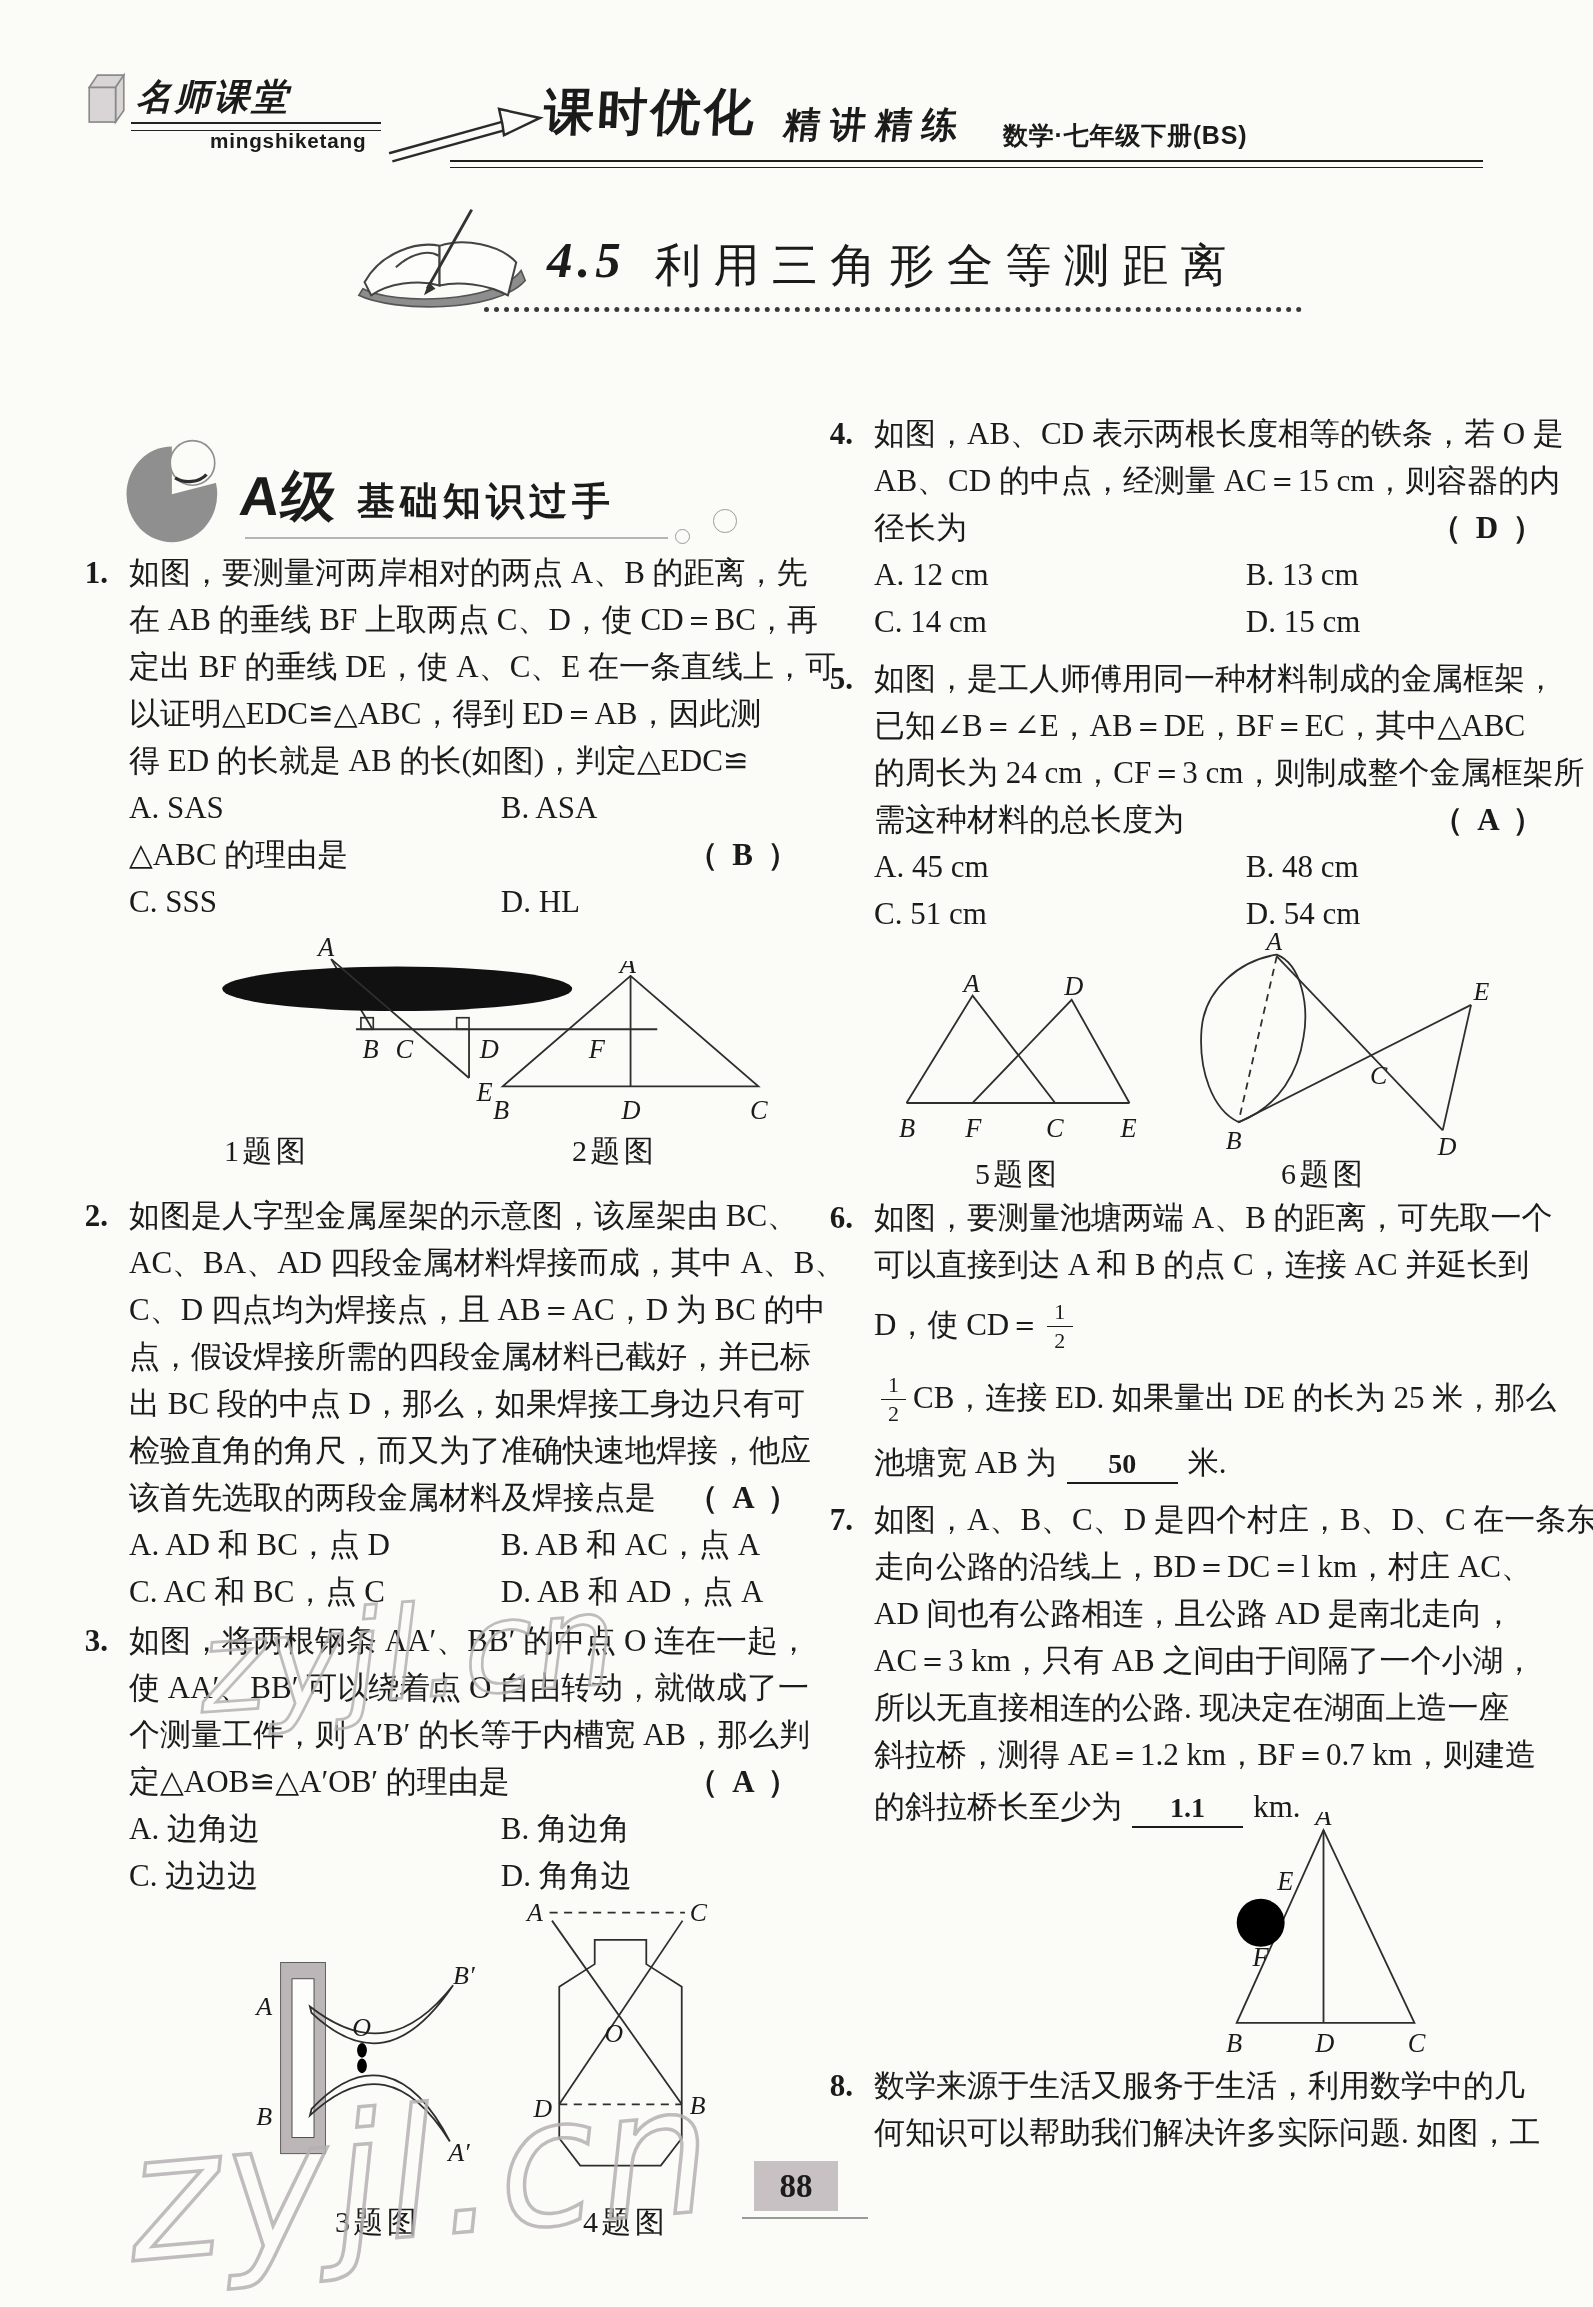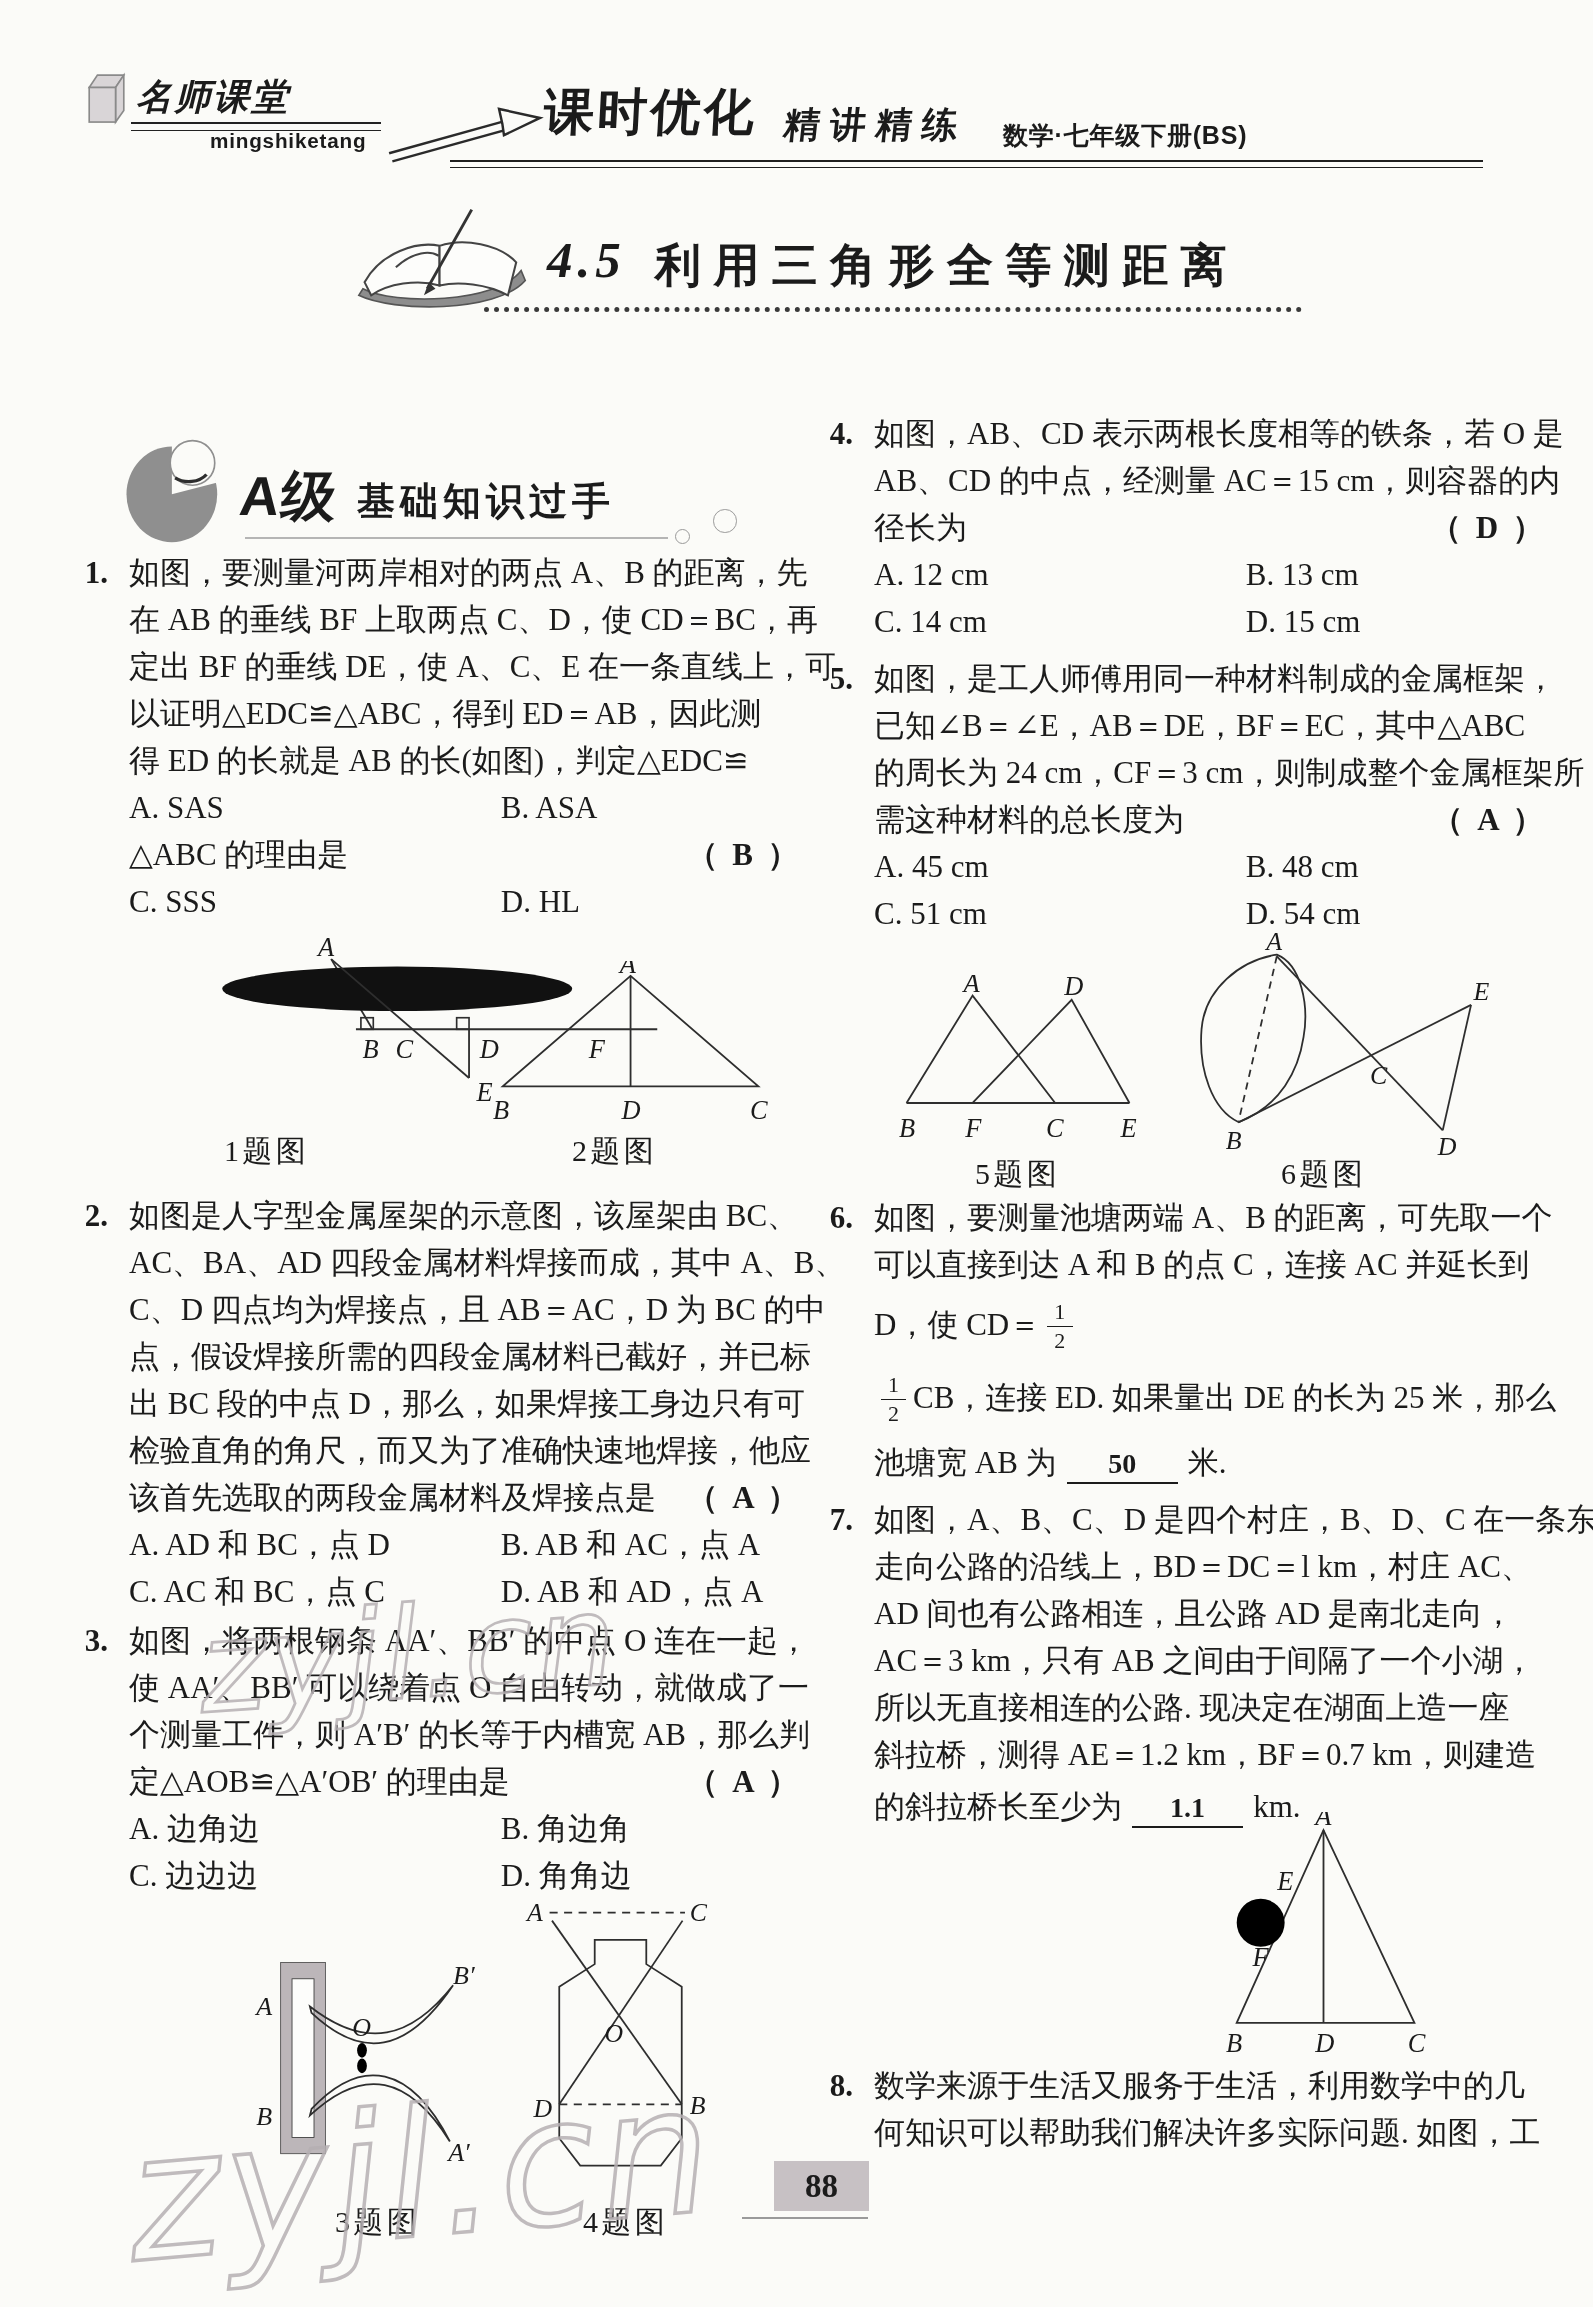--- a/index.html
+++ b/index.html
@@ -10,21 +10,21 @@
   .logo-title{font-family:"Liberation Sans","DejaVu Sans",sans-serif;font-weight:900;
               font-style:italic;font-size:36px;letter-spacing:2.5px;}
   .logo-rule{height:5.8px;border-top:2.5px solid #222;border-bottom:1.7px solid #222;}
   .logo-sub{font-family:"Liberation Sans","DejaVu Sans",sans-serif;font-weight:600;font-size:20.7px;letter-spacing:0.8px;margin-left:20px;}
   .series{font-family:"Liberation Sans","DejaVu Sans",sans-serif;font-weight:900;font-size:50px;letter-spacing:3.3px;transform:skewX(-3deg);}
   .series2{font-family:"Liberation Sans","DejaVu Sans",sans-serif;font-weight:800;font-size:36px;letter-spacing:10px;transform:skewX(-6deg);}
   .subject{font-family:"Liberation Sans","DejaVu Sans",sans-serif;font-weight:700;font-size:25px;letter-spacing:0.8px;}
   .head-rule{height:5px;border-top:2.5px solid #1f1f1f;border-bottom:1.7px solid #1f1f1f;}
   
   .t-num{font-size:51px;font-weight:700;font-style:italic;letter-spacing:5px;}
-  .t-text{font-family:"Liberation Sans","DejaVu Sans",sans-serif;font-weight:700;font-size:46px;letter-spacing:12.4px;}
+  .t-text{font-family:"Liberation Sans","DejaVu Sans",sans-serif;font-weight:400;font-size:46px;letter-spacing:12.4px;}
   .t-dots{border-bottom:5px dotted #3a3a3a;}
   
   .sec-badge{font-family:"Liberation Sans","DejaVu Sans",sans-serif;font-weight:900;font-size:55px;transform:skewX(-6deg);letter-spacing:1.7px;}
   .sec-name{font-family:"Liberation Sans","DejaVu Sans",sans-serif;font-weight:800;font-size:38px;letter-spacing:5px;}
   .sec-line{height:1.7px;background:#b5b5b5;}
   .ring{border:1.7px solid #9a9a9a;border-radius:50%;background:transparent;}
   
   .q{position:absolute;width:722px;padding-left:46px;box-sizing:border-box;font-size:31px;line-height:47px;}
   .qno{position:absolute;left:1.7px;top:0;font-weight:700;}
   .line{white-space:nowrap;}
@@ -331,17 +331,17 @@
     <div class="line">何知识可以帮助我们解决许多实际问题. 如图，工</div>
   </div>
 
   <svg class="abs wm" style="left:194px;top:1554px;transform:rotate(-4deg)" width="438" height="198" viewBox="0 0 640 290">
     <text x="6" y="210" font-size="185" font-style="italic" letter-spacing="4" fill="none" stroke="#b6b0b3" stroke-width="4" font-family="DejaVu Sans, sans-serif">zyjl.cn</text>
   </svg>
   <svg class="abs wm" style="left:120px;top:2029px;transform:rotate(-5deg)" width="818px" height="273" viewBox="0 0 1180 395">
     <text x="8" y="285" font-size="255" font-style="italic" letter-spacing="6" fill="none" stroke="#b6b0b3" stroke-width="5" font-family="DejaVu Sans, sans-serif">zyjl.cn</text>
   </svg>
 
-  <div class="abs badge" style="left:774px;top:2161px;width:95px;height:50px">88</div>
+  <div class="abs badge" style="left:754px;top:2161px;width:84px;height:50px">88</div>
   <div class="abs badge-rule" style="left:742px;top:2217px;width:126px"></div>
 
 </div>
 
 
 </body></html>

